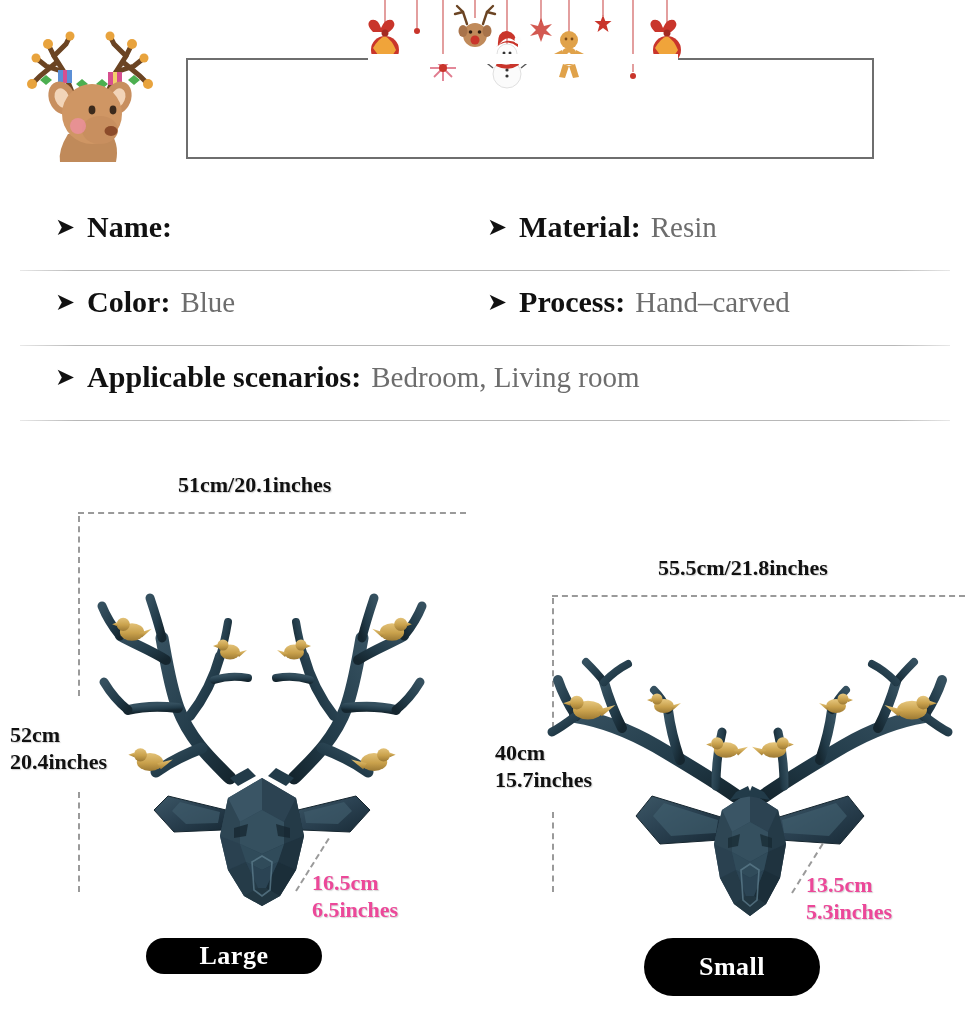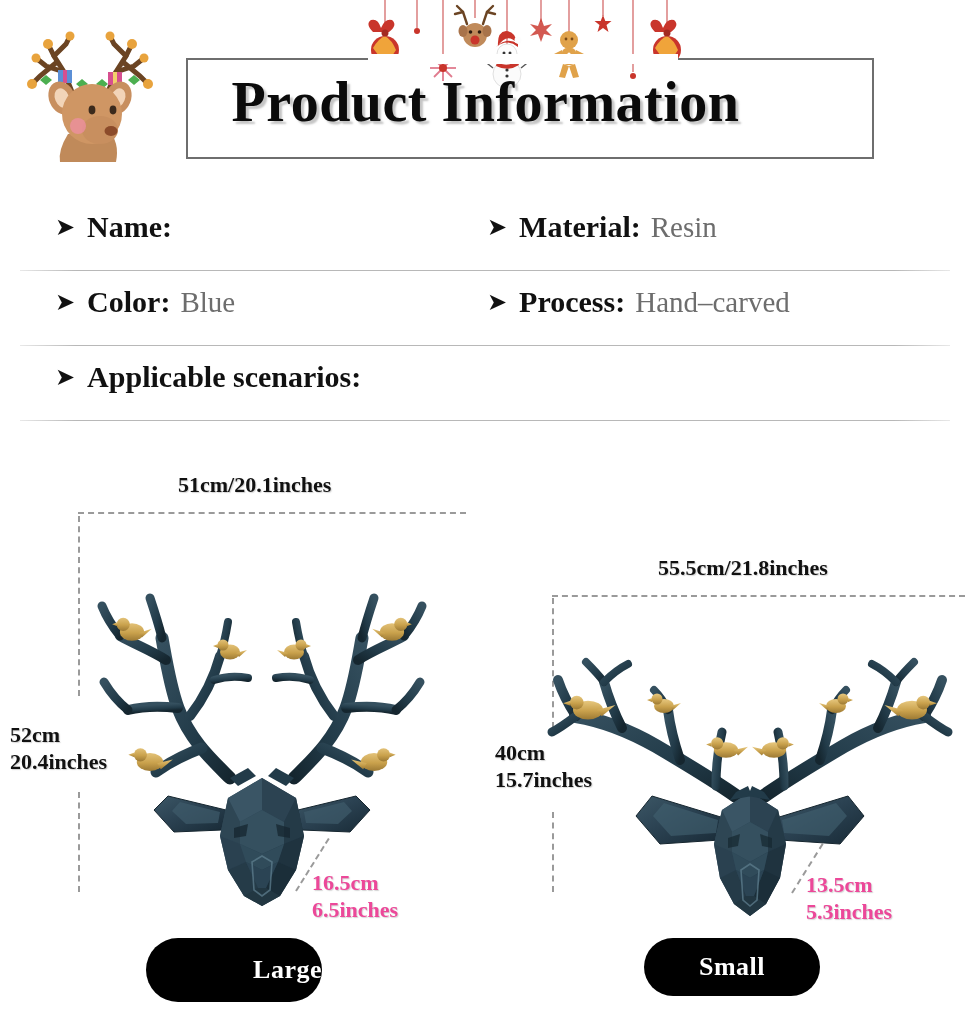--- a/index.html
+++ b/index.html
@@ -329,21 +329,20 @@
           <circle cx="0" cy="16" r="14" fill="#c9352b"></circle>
           <path d="M-12 14 q6 -10 12 -12 q7 4 11 14 q-6 10 -11 12 q-7 -6 -12 -14 z" fill="#f0a43a"></path>
           <path d="M-12 -2 q-8 -8 -2 -12 q7 -2 10 8 q4 -10 11 -8 q6 5 -3 12 z" fill="#c9352b"></path>
           <circle cx="0" cy="-1" r="3.5" fill="#a32a22"></circle>
         </g>
       </svg>
     </div>
 
     <div class="title-frame"></div>
     <div class="frame-gap"></div>
-    <div class="title-text">Product Information</div>
   </div>
 
   <div class="specs">
 
     <div class="spec-row">
       <div class="spec-cell col1">
         <span class="bullet">➤</span>
         <span class="spec-label">Name:</span>
       </div>
       <div class="spec-cell col2">
@@ -365,20 +364,21 @@
         <span class="spec-label">Process:</span>
         <span class="spec-value">Hand–carved</span>
       </div>
       <div class="hr"></div>
     </div>
 
     <div class="spec-row">
       <div class="spec-cell wide">
         <span class="bullet">➤</span>
         <span class="spec-label">Applicable scenarios:</span>
+        <span class="spec-value">Bedroom, Living room</span>
       </div>
       <div class="hr"></div>
     </div>
   </div>
 
   <div class="products">
 
     <div class="product large">
 
       <div class="dim-top-label" style="left:178px; top:32px;">51cm/20.1inches</div>
@@ -512,21 +512,21 @@
           <path d="M190 352 L200 346 L210 352 L208 380 L200 386 L192 380 Z" fill="none" stroke="#5d7e8e" stroke-width="1.6" opacity="0.75"></path>
 
           <path d="M172 318 L186 314 L184 326 L172 328 Z" fill="#16262f" opacity="0.75"></path>
           <path d="M228 318 L214 314 L216 326 L228 328 Z" fill="#16262f" opacity="0.75"></path>
         </g>
 
         <path d="M176 276 L168 268 L186 258 L194 266 Z" fill="#223b49"></path>
         <path d="M224 276 L232 268 L214 258 L206 266 Z" fill="#223b49"></path>
       </svg>
 
-      <div class="badge" style="left:146px; top:498px; width:176px; height:64px;justify-content:flex-end;">
+      <div class="badge" style="left:146px; top:498px; width:176px; height:36px;">
         <span>Large</span>
       </div>
     </div>
 
     <div class="product small">
 
       <div class="dim-top-label" style="left:168px; top:115px;">55.5cm/21.8inches</div>
 
       <div class="dash-h" style="left:62px; top:155px; width:413px;"></div>
 

